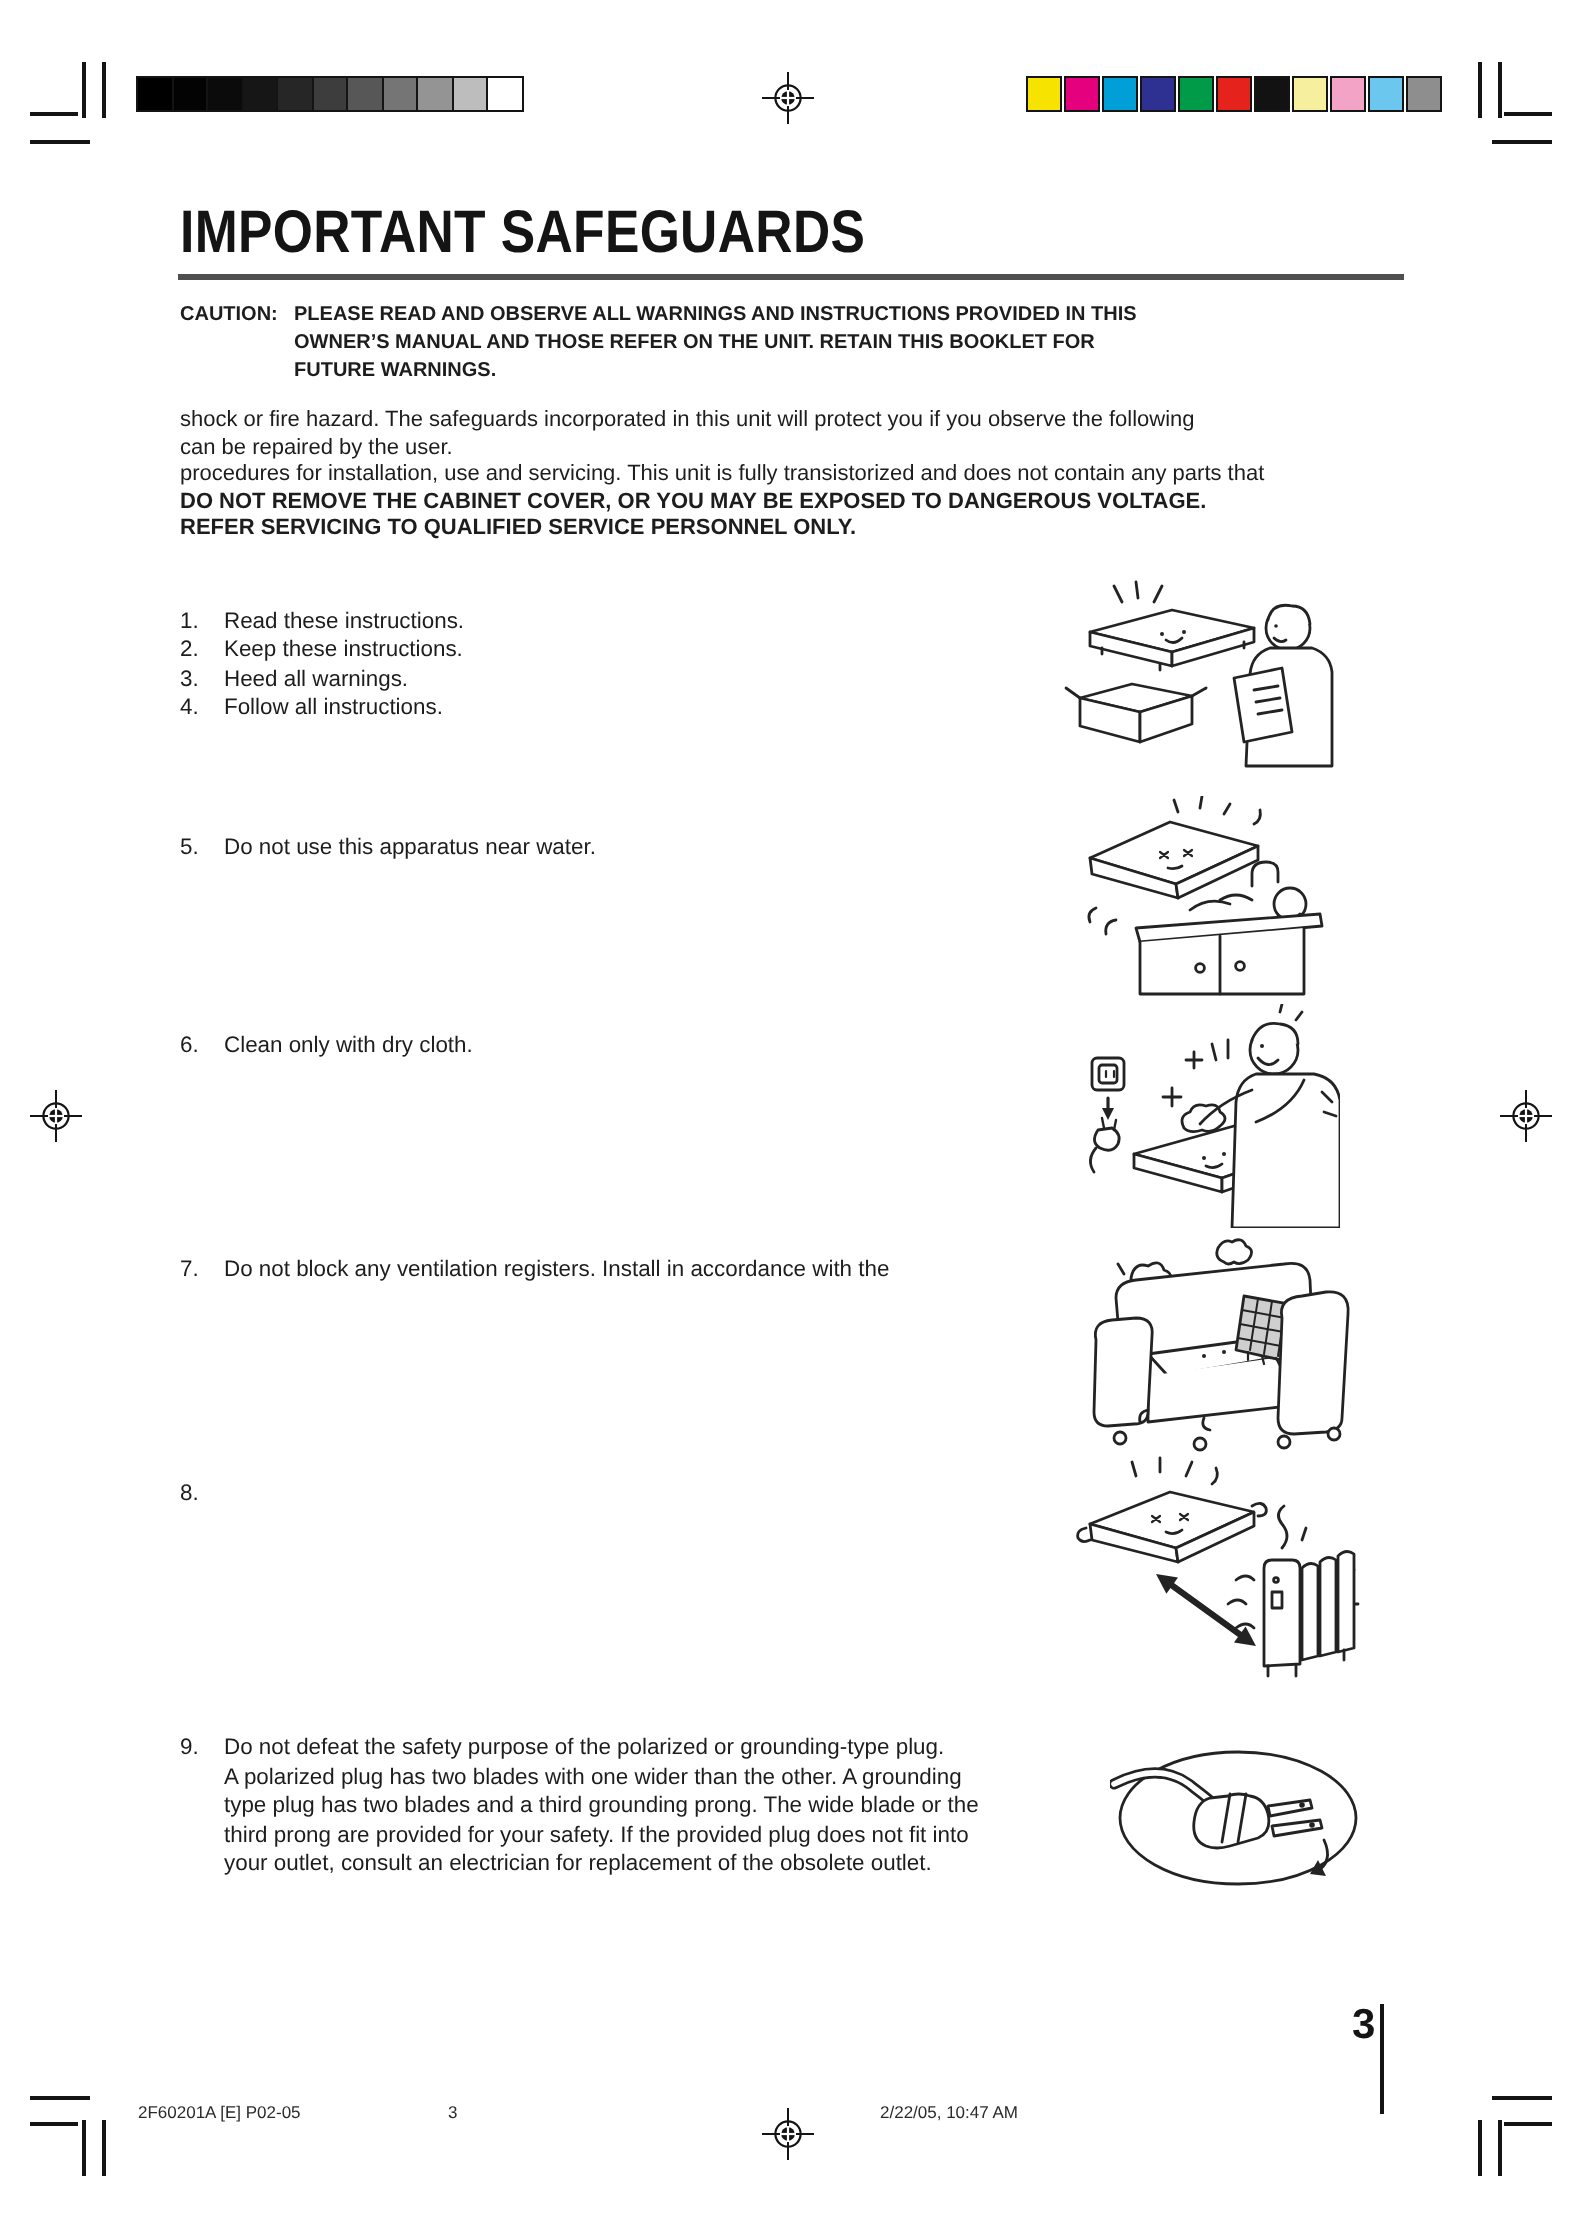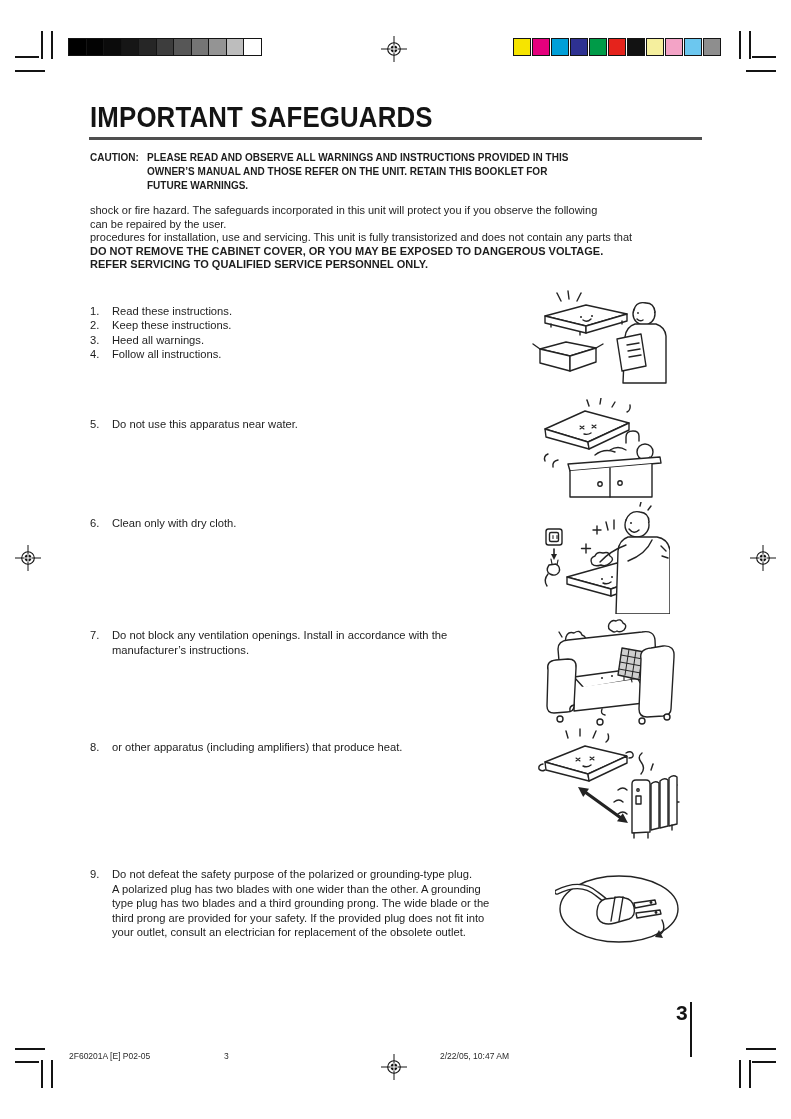--- a/index.html
+++ b/index.html
@@ -196,29 +196,27 @@
   <div class="item" style="top:516px">
     <span class="num">6.</span>
     <span>
         <span class="line" style="display:block">Clean only with dry cloth.</span>
       </span>
   </div>
 
   <div class="item" style="top:628px">
     <span class="num">7.</span>
     <span>
-      <span class="line" style="display:block">Do not block any ventilation openings. Install in accordance with the</span>
-      <span class="line" style="display:block">manufacturer’s instructions.</span>
+      <span class="line" style="display:block">Do not block any ventilation registers. Install in accordance with the</span>
     </span>
   </div>
 
   <div class="item" style="top:740px">
     <span class="num">8.</span>
     <span>
-      <span class="line" style="display:block">or other apparatus (including amplifiers) that produce heat.</span>
     </span>
   </div>
 
   <div class="item" style="top:867px">
     <span class="num">9.</span>
     <span>
       <span class="line" style="display:block">Do not defeat the safety purpose of the polarized or grounding-type plug.</span>
       <span class="line" style="display:block">A polarized plug has two blades with one wider than the other. A grounding</span>
       <span class="line" style="display:block">type plug has two blades and a third grounding prong. The wide blade or the</span>
       <span class="line" style="display:block">third prong are provided for your safety. If the provided plug does not fit into</span>

